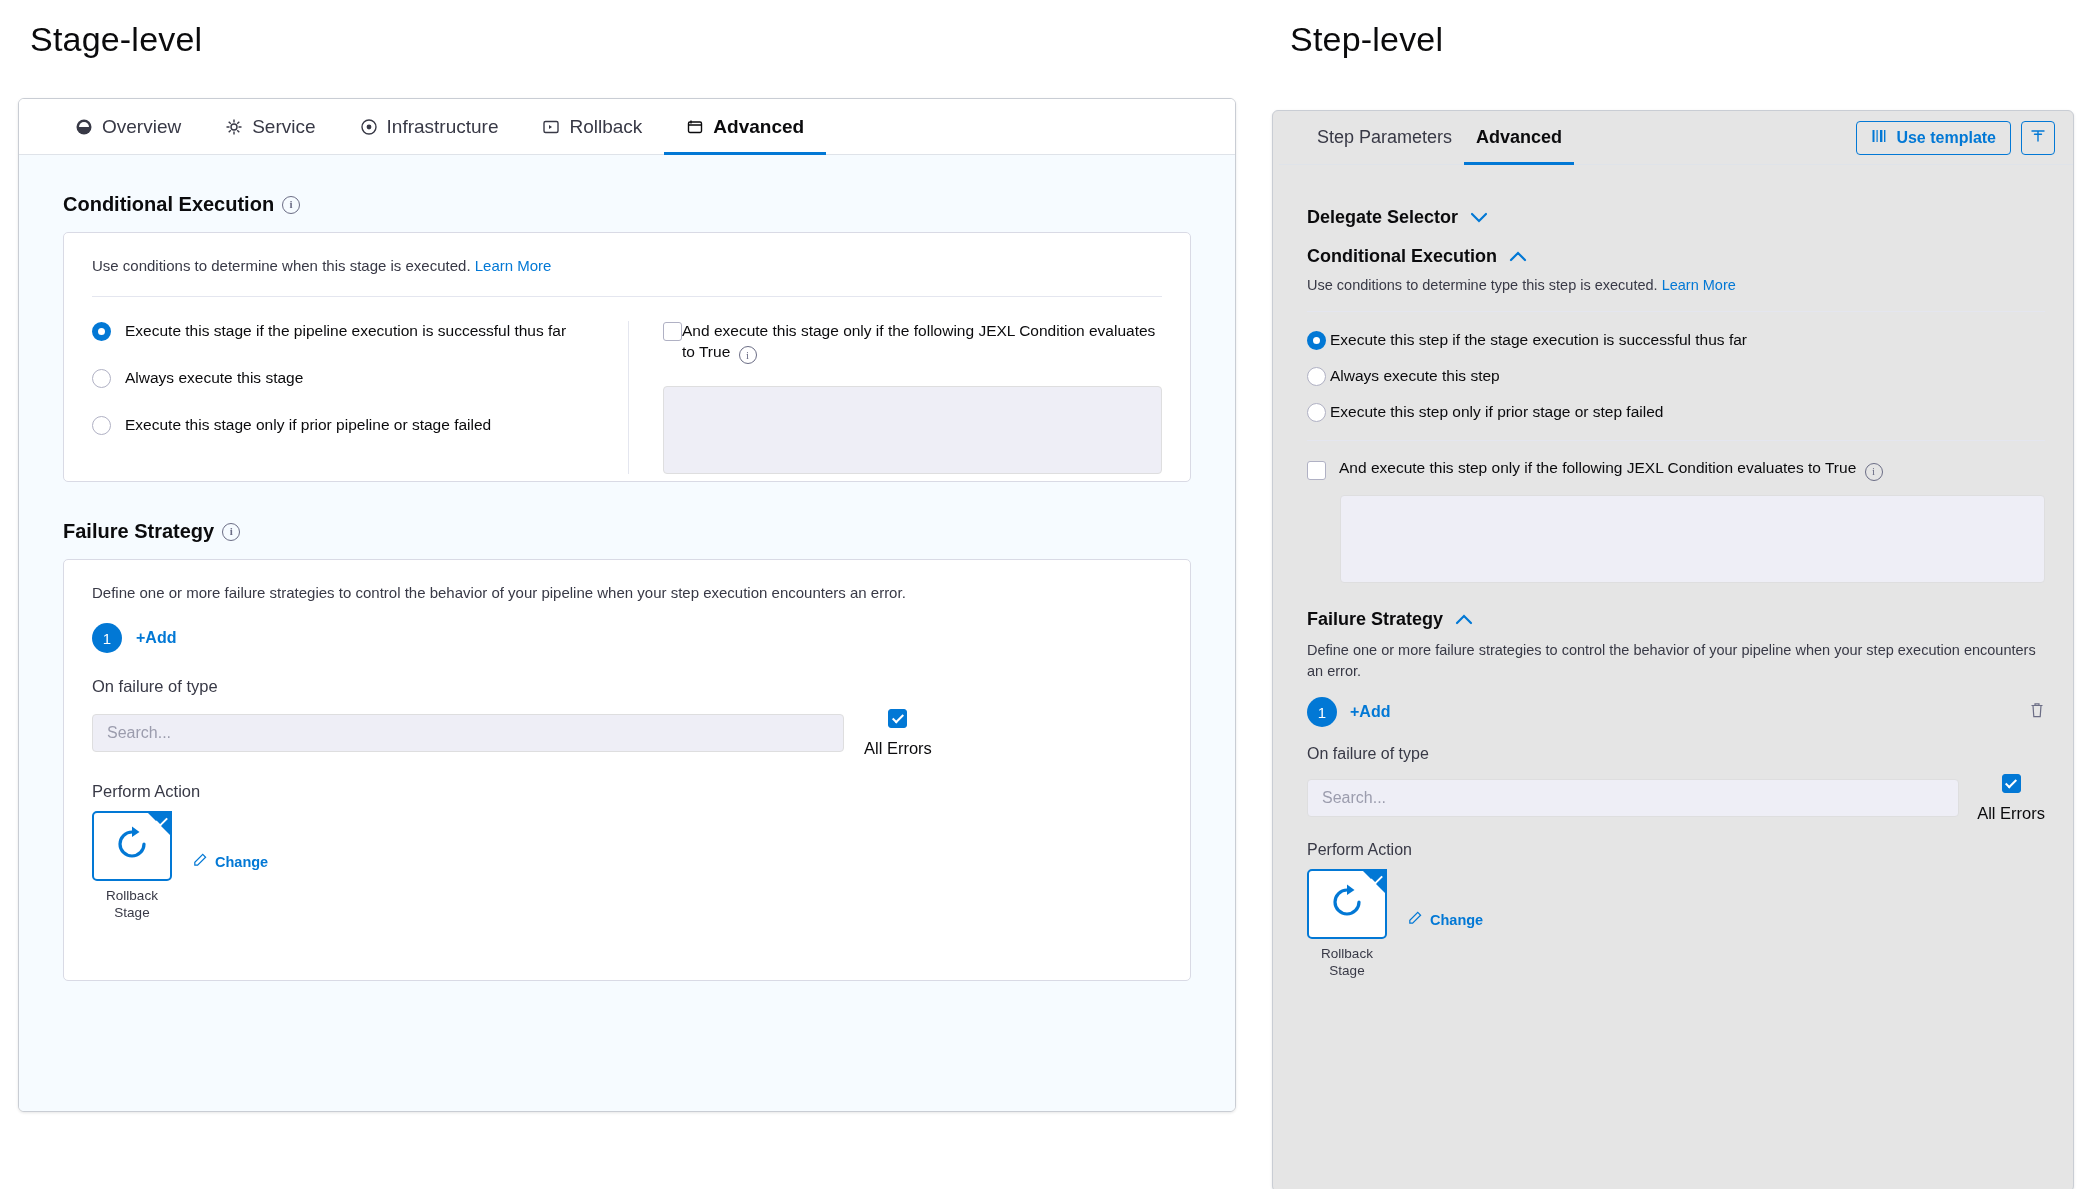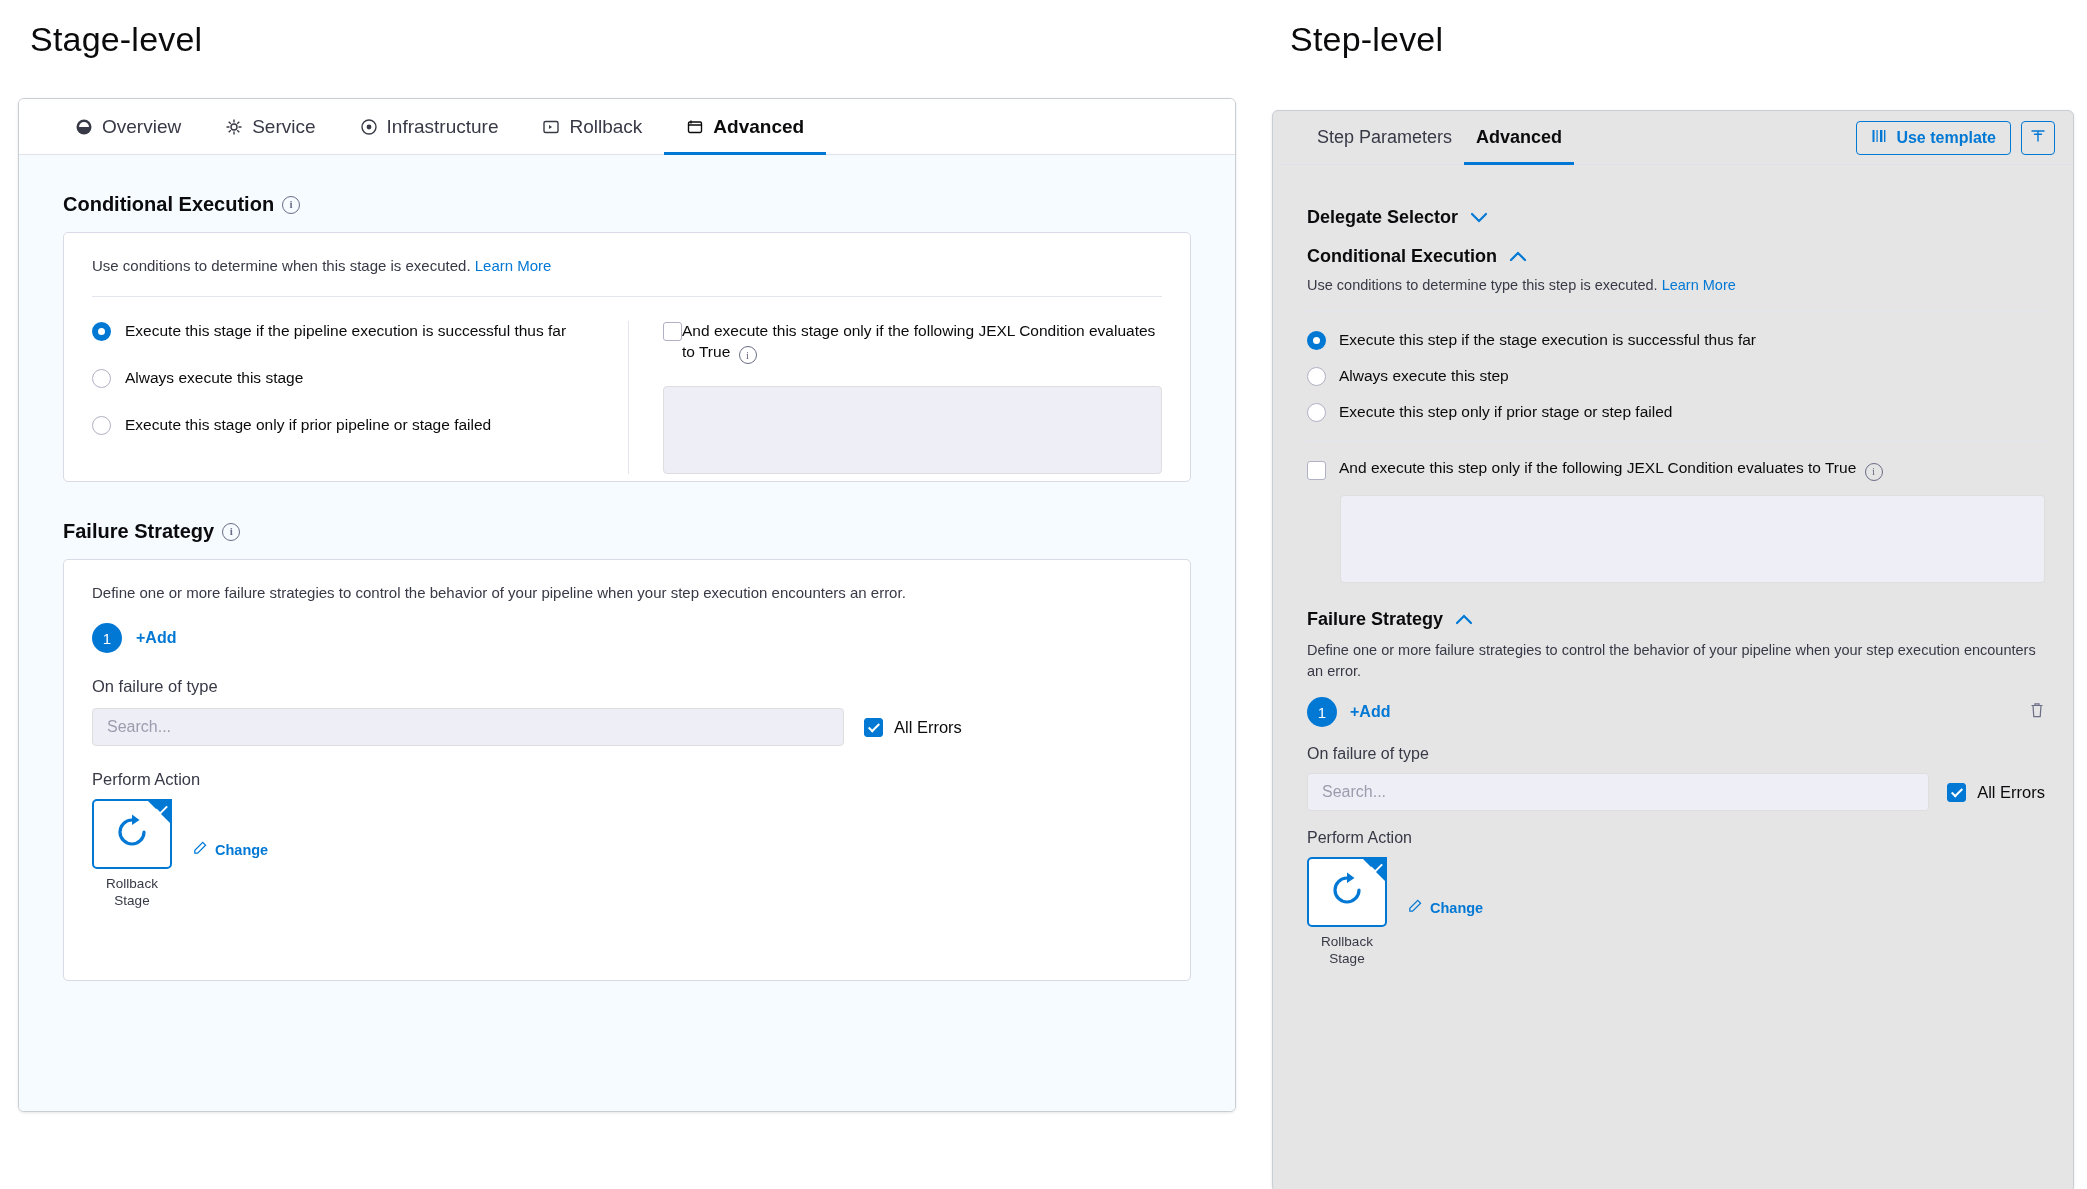--- a/index.html
+++ b/index.html
@@ -162,21 +162,21 @@
     width: 752px; height: 38px;
     background: #eeeef6;
     border: 1px solid #dededf;
     border-radius: 4px;
     color: #9b9cad;
     font-size: 16px;
     padding: 0 14px;
     box-sizing: border-box;
     display: flex; align-items: center;
   }
-  .allerr { display: flex; align-items: center; gap: 11px; font-size: 16.5px; color: #0b0b0d; }
+  .allerr { display: flex; align-items: center; gap: 11px; font-size: 16.5px; color: #0b0b0d; flex-direction: column; }
 
   .action-label { font-size: 16.5px; color: #383946; margin-top: 24px; }
   .action-row { display: flex; align-items: flex-start; gap: 20px; margin-top: 10px; }
   .action-tile {
     width: 80px; height: 70px;
     border: 2px solid #0278d5;
     border-radius: 5px;
     position: relative;
     display: flex; align-items: center; justify-content: center;
     background: #fff;
@@ -264,21 +264,21 @@
   .acc-head {
     display: flex; align-items: center; gap: 12px;
     font-size: 18px; font-weight: bold; color: #0b0b0d;
     margin-bottom: 14px;
     cursor: pointer;
   }
   .chev { color: #0278d5; font-size: 15px; line-height: 1; }
   .step-helper { font-size: 14.5px; color: #383946; margin-bottom: 8px; }
   .step-hr { height: 1px; background: #e4e6ef; margin: 18px 0 18px 0; }
 
-  .step-radio-row { display: flex; align-items: center; gap: 13px; margin-bottom: 16px; }
+  .step-radio-row { display: flex; align-items: center; gap: 4px; margin-bottom: 16px; }
   .step-radio-label { font-size: 15.5px; color: #0b0b0d; }
   .step-check-row { display: flex; align-items: center; gap: 13px; }
   .step-jexl {
     margin-top: 16px; height: 86px;
     background: #eeeef6; border: 1px solid #dededf; border-radius: 4px;
   }
 
   .step-fail-desc { font-size: 14.5px; color: #383946; line-height: 1.5; margin-bottom: 10px; }
   .step-badge-row { display: flex; align-items: center; gap: 13px; margin-top: 14px; }
   .trash { margin-left: auto; color: #6b6d85; font-size: 17px; cursor: pointer; }

